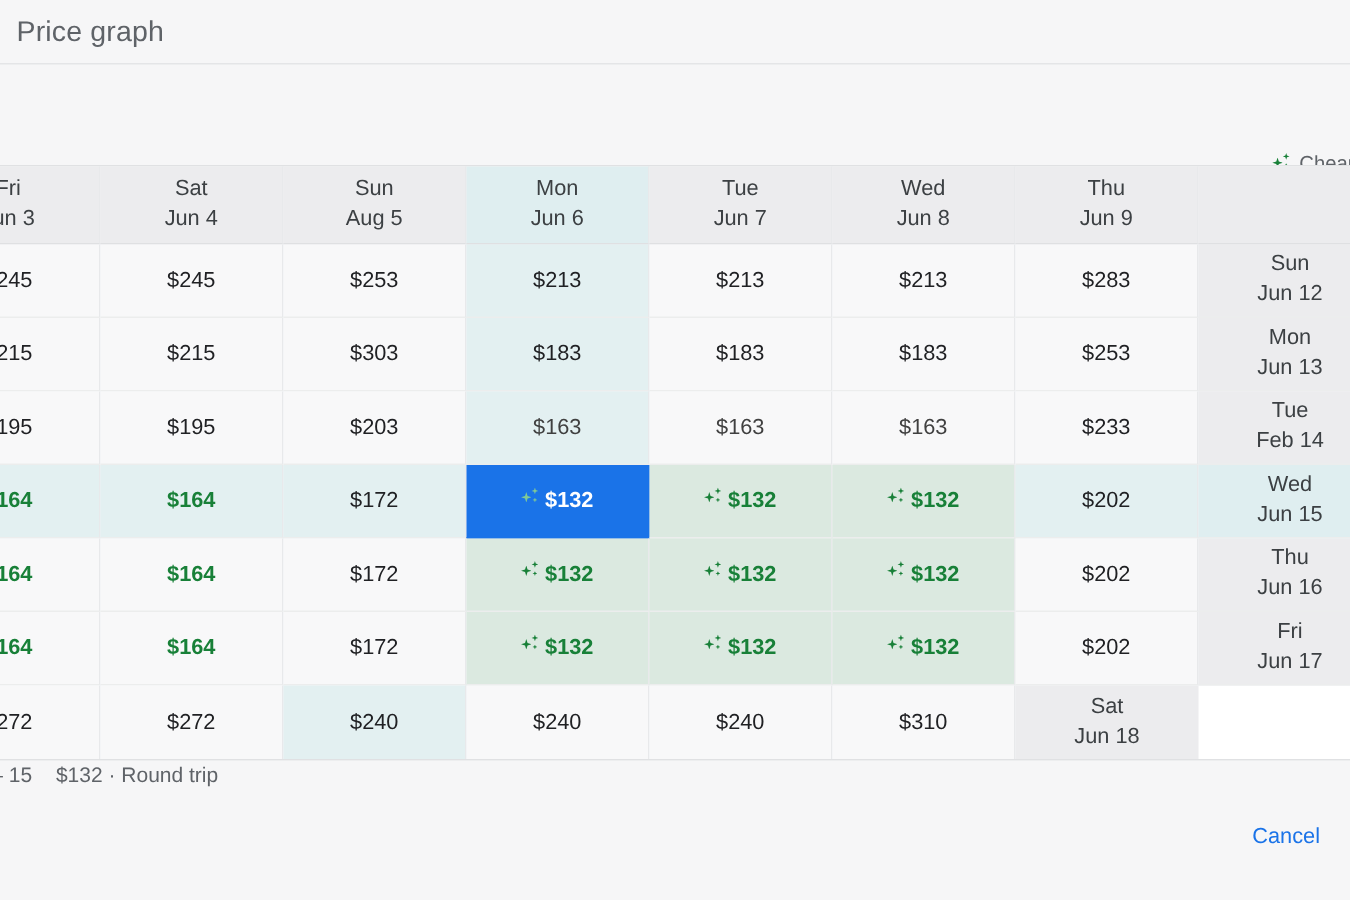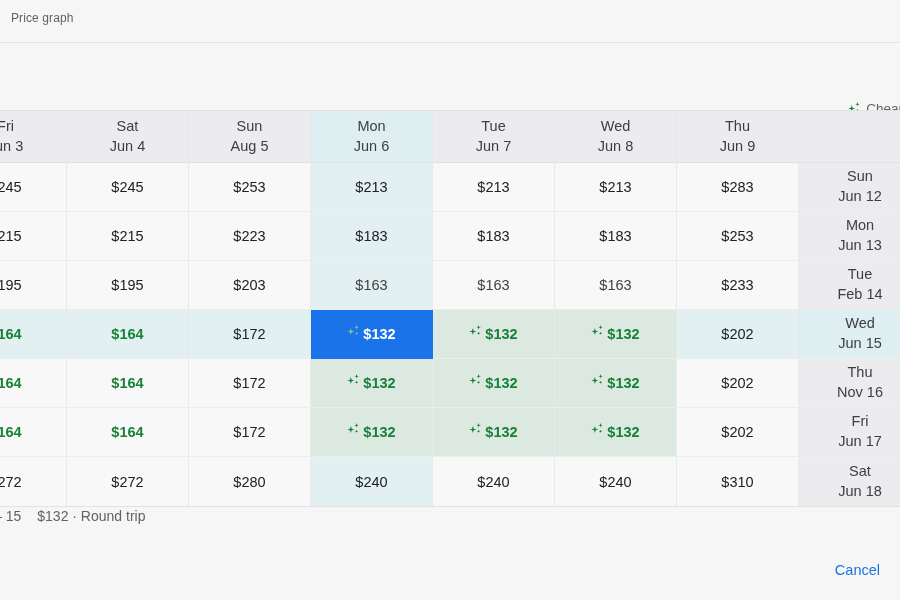--- a/index.html
+++ b/index.html
@@ -11,21 +11,21 @@
   }
   #root { position: relative; width: 900px; height: 600px; background: #f6f6f7; }
 
   
   .tabstrip {
     position: absolute; left: 0; top: 0; width: 900px; height: 43px;
     border-bottom: 1px solid #e4e5e7; background: #f6f6f7;
   }
   .tab-label {
     position: absolute; left: 11px; top: 11px;
-    font-size: 12px; color: #5f6368; letter-spacing: .1px;
+    font-size: 19px; color: #5f6368; letter-spacing: .1px;
   }
 
   
   .controls { position: absolute; left: 0; top: 43px; width: 900px; height: 68px; }
   .dep-label {
     position: absolute; left: -17px; top: 69px;
     font-size: 15px; color: #202124; font-weight: 500; white-space: nowrap;
   }
   .navbtn {
     position: absolute; top: 62px; width: 34px; height: 34px;
@@ -120,21 +120,21 @@
 
   
   .summary {
     position: absolute; left: -44px; top: 508px;
     font-size: 14px; color: #5f6368; white-space: nowrap;
   }
   .summary .dates { margin-right: 12px; }
   .summary .amount { color: #5f6368; }
 
   
-  .bottombar { position: absolute; left: 0; bottom: 0; width: 900px; height: 56px; }
+  .bottombar { position: absolute; left: 0; bottom: 12px; width: 900px; height: 56px; }
   .cancel-btn {
     position: absolute; right: 10px; top: 10px;
     padding: 8px 10px; font-size: 14.5px; color: #1a73e8;
     font-weight: 500; background: transparent; border: none;
     cursor: pointer; border-radius: 4px; font-family: "Liberation Sans", sans-serif;
   }
 </style>
 </head>
 <body>
 
@@ -246,21 +246,21 @@
             <span class="price">$215</span>
           </span>
         </div>
         <div class="cell">
           <span class="priceline">
             <span class="price">$215</span>
           </span>
         </div>
         <div class="cell">
           <span class="priceline">
-            <span class="price">$223</span>
+            <span class="price">$303</span>
           </span>
         </div>
         <div class="cell col-hl">
           <span class="priceline">
             <span class="price">$183</span>
           </span>
         </div>
         <div class="cell">
           <span class="priceline">
             <span class="price">$183</span>
@@ -424,21 +424,21 @@
             <span class="price">$132</span>
           </span>
         </div>
         <div class="cell">
           <span class="priceline">
             <span class="price">$202</span>
           </span>
         </div>
         <div class="cell retcol">
           <span class="dow">Thu</span>
-          <span class="date">Nov 16</span>
+          <span class="date">Jun 16</span>
         </div>
       </div>
       <div class="grid-row">
         <div class="cell cheap">
           <span class="priceline">
             <span class="price">$164</span>
           </span>
         </div>
         <div class="cell cheap">
           <span class="priceline">
@@ -492,25 +492,20 @@
       </div>
       <div class="grid-row">
         <div class="cell">
           <span class="priceline">
             <span class="price">$272</span>
           </span>
         </div>
         <div class="cell">
           <span class="priceline">
             <span class="price">$272</span>
-          </span>
-        </div>
-        <div class="cell">
-          <span class="priceline">
-            <span class="price">$280</span>
           </span>
         </div>
         <div class="cell col-hl">
           <span class="priceline">
             <span class="price">$240</span>
           </span>
         </div>
         <div class="cell">
           <span class="priceline">
             <span class="price">$240</span>

